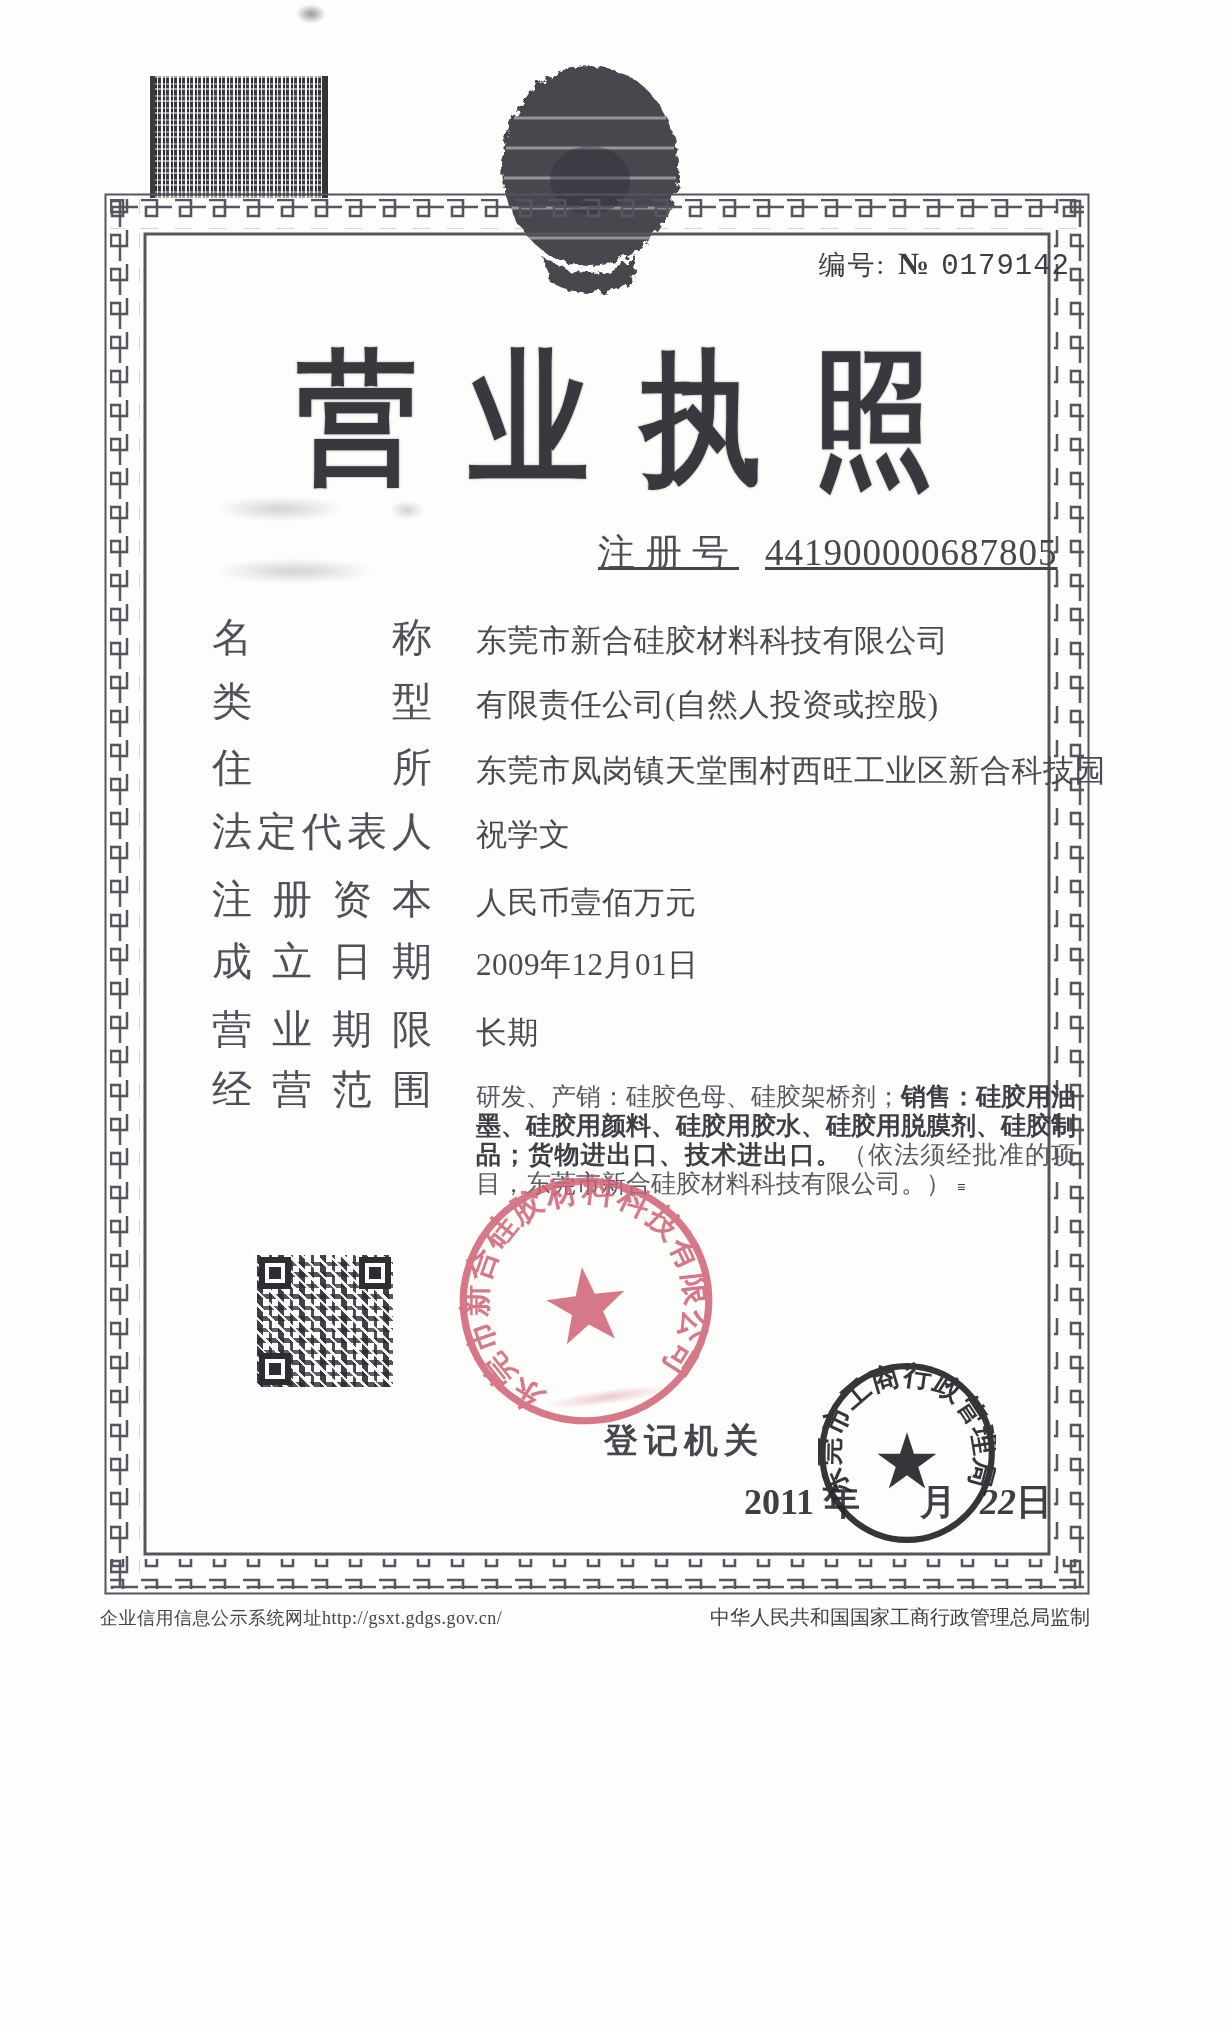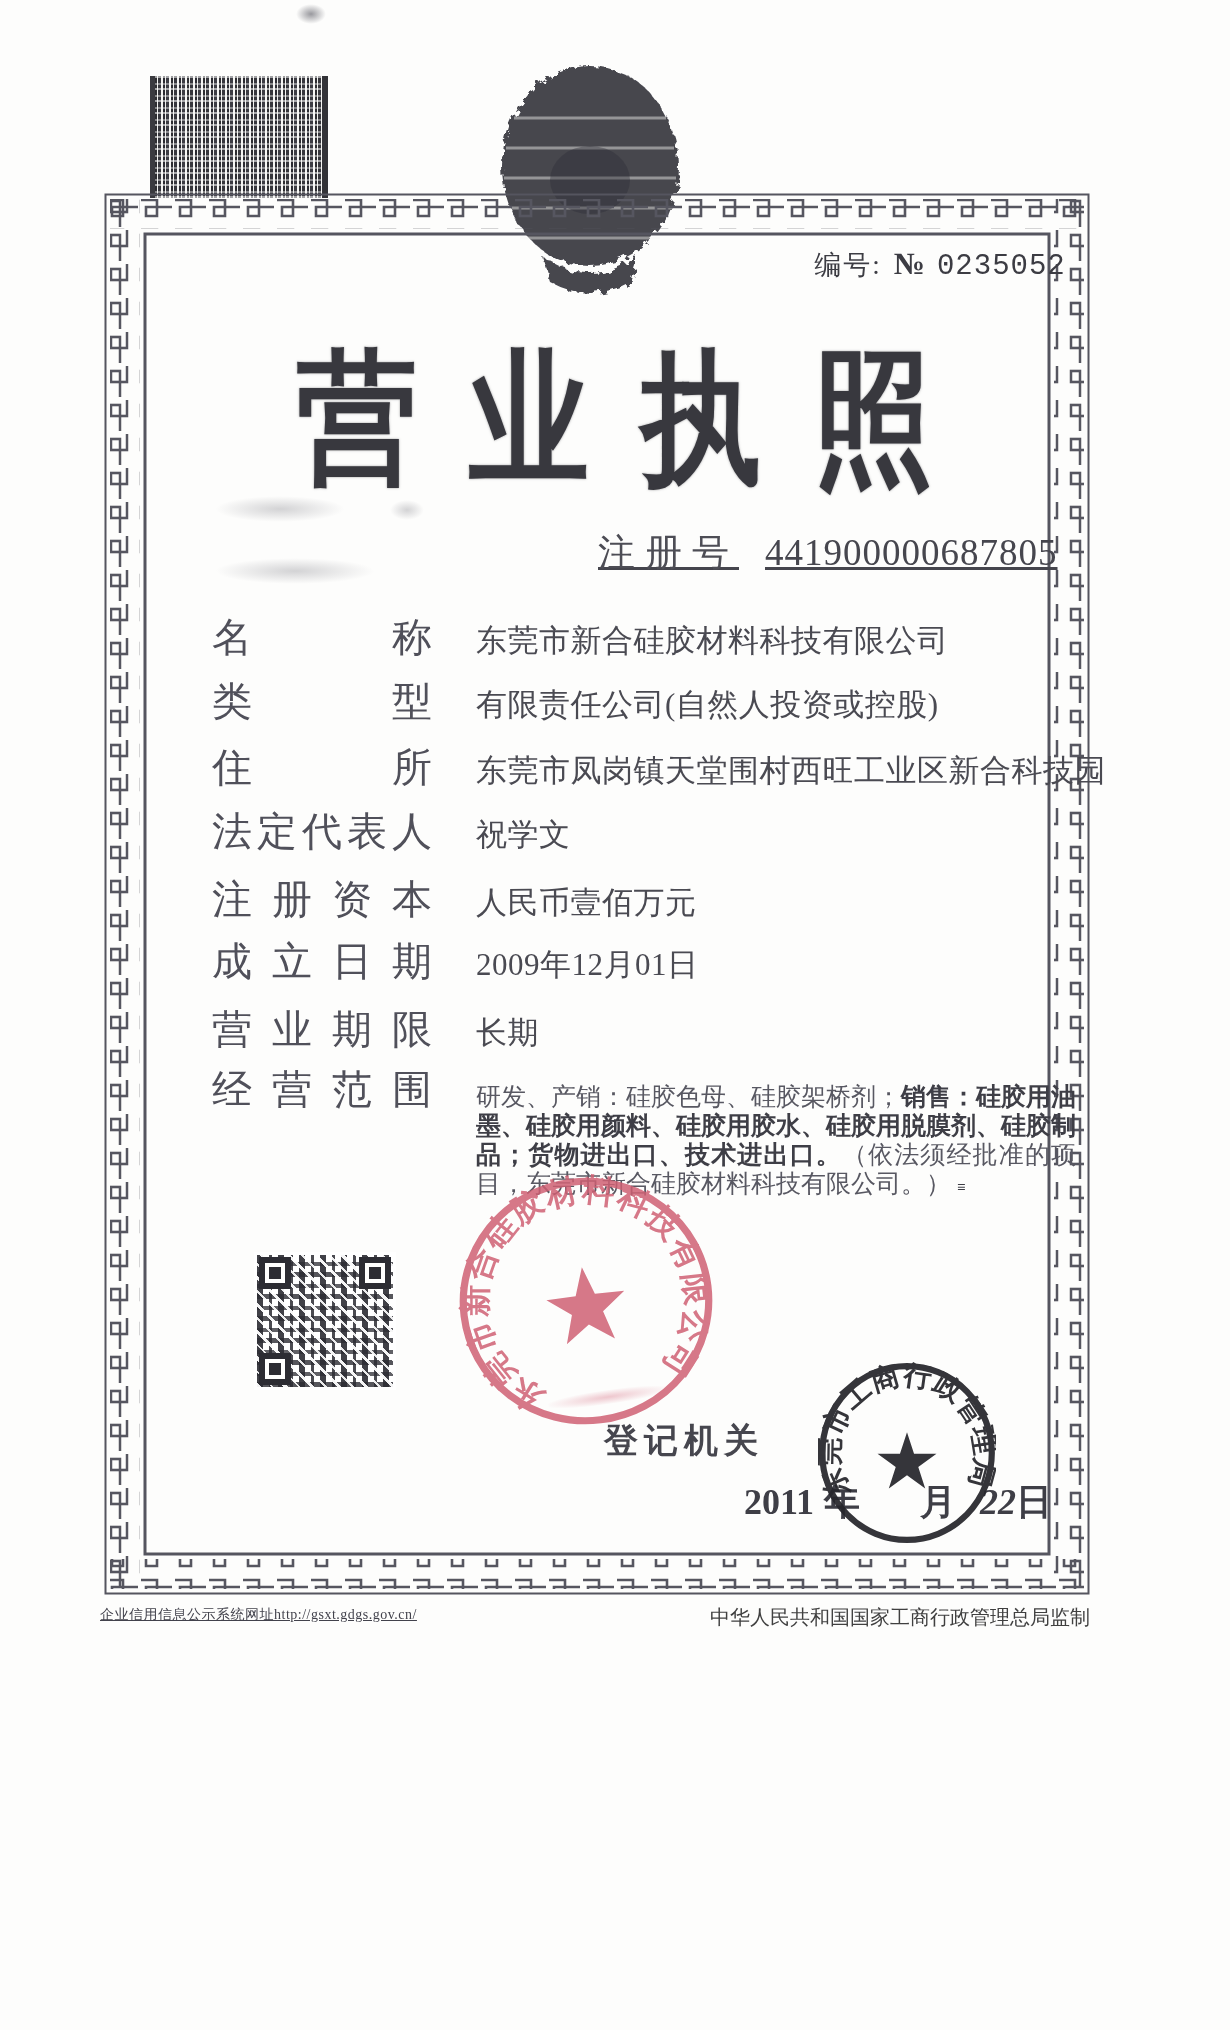--- a/index.html
+++ b/index.html
@@ -22,21 +22,21 @@
 
   
   .emblem { position:absolute; left:492px; top:60px; width:196px; height:240px; }
 
   
   .border-svg { position:absolute; left:104px; top:193px; }
 
   
   .serial {
     position:absolute; left:810px; top:246px; width:260px;
-    display:flex; justify-content:center; align-items:baseline; gap:12px;
+    display:flex; justify-content:flex-end; align-items:baseline; gap:12px;
     color:#3c3c43;
   }
   .serial-label { font-size:27px; letter-spacing:2px; }
   .serial-no-symbol { font-size:31px; font-weight:700; }
   .serial-number { font-size:29px; font-family:"Liberation Mono", monospace; letter-spacing:1px; }
 
   
   .title-row {
     position:absolute; left:0; top:344px; width:1230px;
     display:flex; justify-content:center; gap:52px;
@@ -113,21 +113,21 @@
     display:flex; align-items:baseline;
     font-size:36px; color:#3e3e46; font-weight:600;
   }
   .dateline .d-year-unit { margin-left:10px; }
   .dateline .d-month-unit { margin-left:60px; }
   .dateline .d-day { margin-left:24px;font-style:italic; }
 
   
   .footer-left {
     position:absolute; left:100px; top:1606px;
-    font-size:14px; color:#42424c; letter-spacing:.5px;text-decoration:underline;
+    font-size:18px; color:#42424c; letter-spacing:.5px;
   }
   .footer-right {
     position:absolute; left:710px; top:1604px;
     font-size:20px; color:#404040;
   }
 
   
   .smudge { position:absolute; pointer-events:none;
     background:radial-gradient(ellipse at center, rgba(90,90,100,.26), rgba(90,90,100,0) 70%); }
   .smudge.s1 { left:215px; top:496px; width:130px; height:26px; }
@@ -179,21 +179,21 @@
     <rect x="6" y="6" width="974" height="30" fill="url(#mh)"></rect>
     <rect x="6" y="1366" width="974" height="30" fill="url(#mh)"></rect>
     <rect x="6" y="6" width="30" height="1390" fill="url(#mv)"></rect>
     <rect x="950" y="6" width="30" height="1390" fill="url(#mv)"></rect>
     <rect x="41" y="41" width="904" height="1320" fill="none" stroke="#55555f" stroke-width="3"></rect>
   </svg>
 
   <div class="serial">
     <span class="serial-label">编号:</span>
     <span class="serial-no-symbol">№</span>
-    <span class="serial-number">0235052</span>
+    <span class="serial-number">0179142</span>
   </div>
 
   <div class="title-row">
       <span>营</span>
       <span>业</span>
       <span>执</span>
       <span>照</span>
     </div>
 
   <div class="regno-row">

